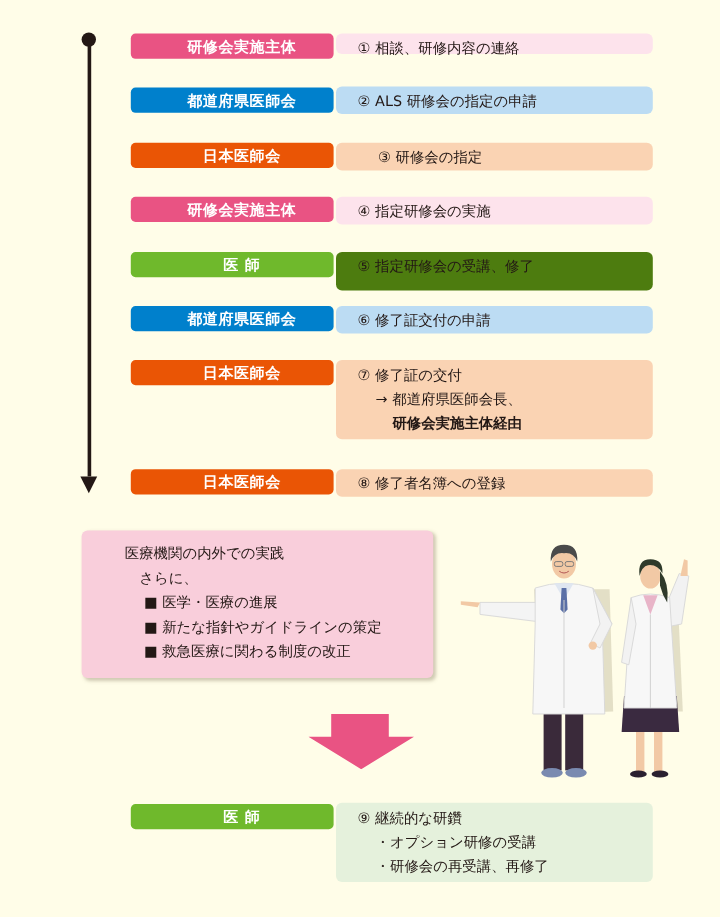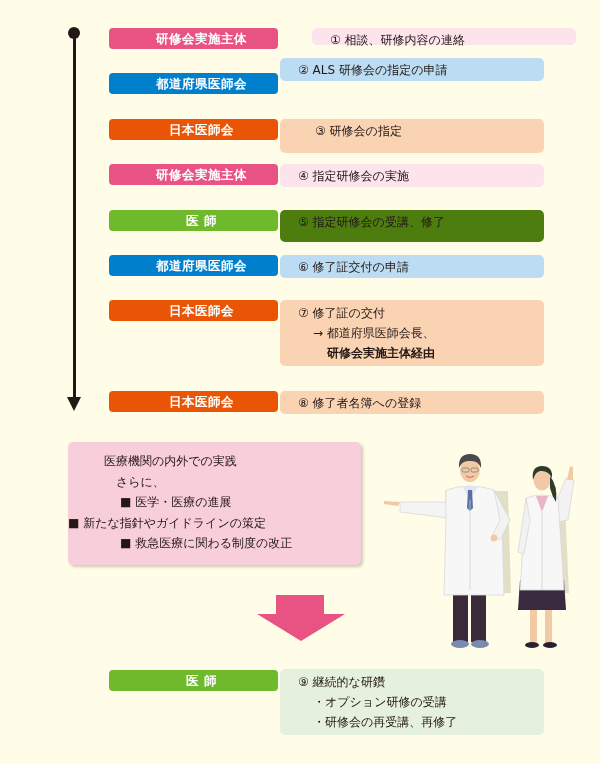--- a/index.html
+++ b/index.html
@@ -50,31 +50,31 @@
   .illustration { position: absolute; left: 370px; top: 440px; width: 230px; height: 215px; }
 </style>
 </head>
 <body>
 
 <div class="timeline-dot"></div>
 <div class="timeline-line"></div>
 <div class="timeline-arrowhead"></div>
 
 <div class="tag" style="top:28px;background:#e95383;">研修会実施主体</div>
-<div class="content" style="top:28px;height:17px;background:#fde3ec;margin-left:32px;">
+<div class="content" style="top:28px;height:17px;background:#fde3ec;">
   <span class="line"><span>①</span> <span>相談、研修内容の連絡</span></span>
 </div>
 
 <div class="tag" style="top:73px;background:#0080cc;">都道府県医師会</div>
-<div class="content" style="top:58px;height:23px;background:#bcdcf3;">
+<div class="content" style="top:72px;height:23px;background:#bcdcf3;">
   <span class="line"><span>②</span> <span>ALS 研修会の指定の申請</span></span>
 </div>
 
 <div class="tag" style="top:119px;background:#ea5505;">日本医師会</div>
-<div class="content" style="top:119px;height:34px;background:#fad3b3;padding-left:35px;">
+<div class="content" style="top:119px;height:23px;background:#fad3b3;padding-left:35px;">
   <span class="line"><span>③</span> <span>研修会の指定</span></span>
 </div>
 
 <div class="tag" style="top:164px;background:#e95383;">研修会実施主体</div>
 <div class="content" style="top:164px;height:23px;background:#fde3ec;">
   <span class="line"><span>④</span> <span>指定研修会の実施</span></span>
 </div>
 
 <div class="tag" style="top:210px;background:#6fb92c;">医 師</div>
 <div class="content" style="top:210px;height:32px;background:#4d7c0f;">
@@ -95,21 +95,21 @@
 
 <div class="tag" style="top:391px;background:#ea5505;">日本医師会</div>
 <div class="content" style="top:391px;height:23px;background:#fad3b3;">
   <span class="line"><span>⑧</span> <span>修了者名簿への登録</span></span>
 </div>
 
 <div class="practice-box">
   <span class="line" style="padding-left:36px;">医療機関の内外での実践</span>
   <span class="line" style="padding-left:48px;">さらに、</span>
   <span class="line" style="padding-left:52px;">■ 医学・医療の進展</span>
-  <span class="line" style="">■ 新たな指針やガイドラインの策定</span>
+  <span class="line" style="padding-left:52px;">■ 新たな指針やガイドラインの策定</span>
   <span class="line" style="padding-left:52px;">■ 救急医療に関わる制度の改正</span>
 </div>
 
 <svg class="down-arrow" viewBox="0 0 88 46">
   <polygon points="19,0 67,0 67,19 88,19 44,46 0,19 19,19" fill="#e95383"></polygon>
 </svg>
 
 <svg class="illustration" viewBox="0 0 230 215">
 
   <g opacity="0.18" fill="#6b5a30">

